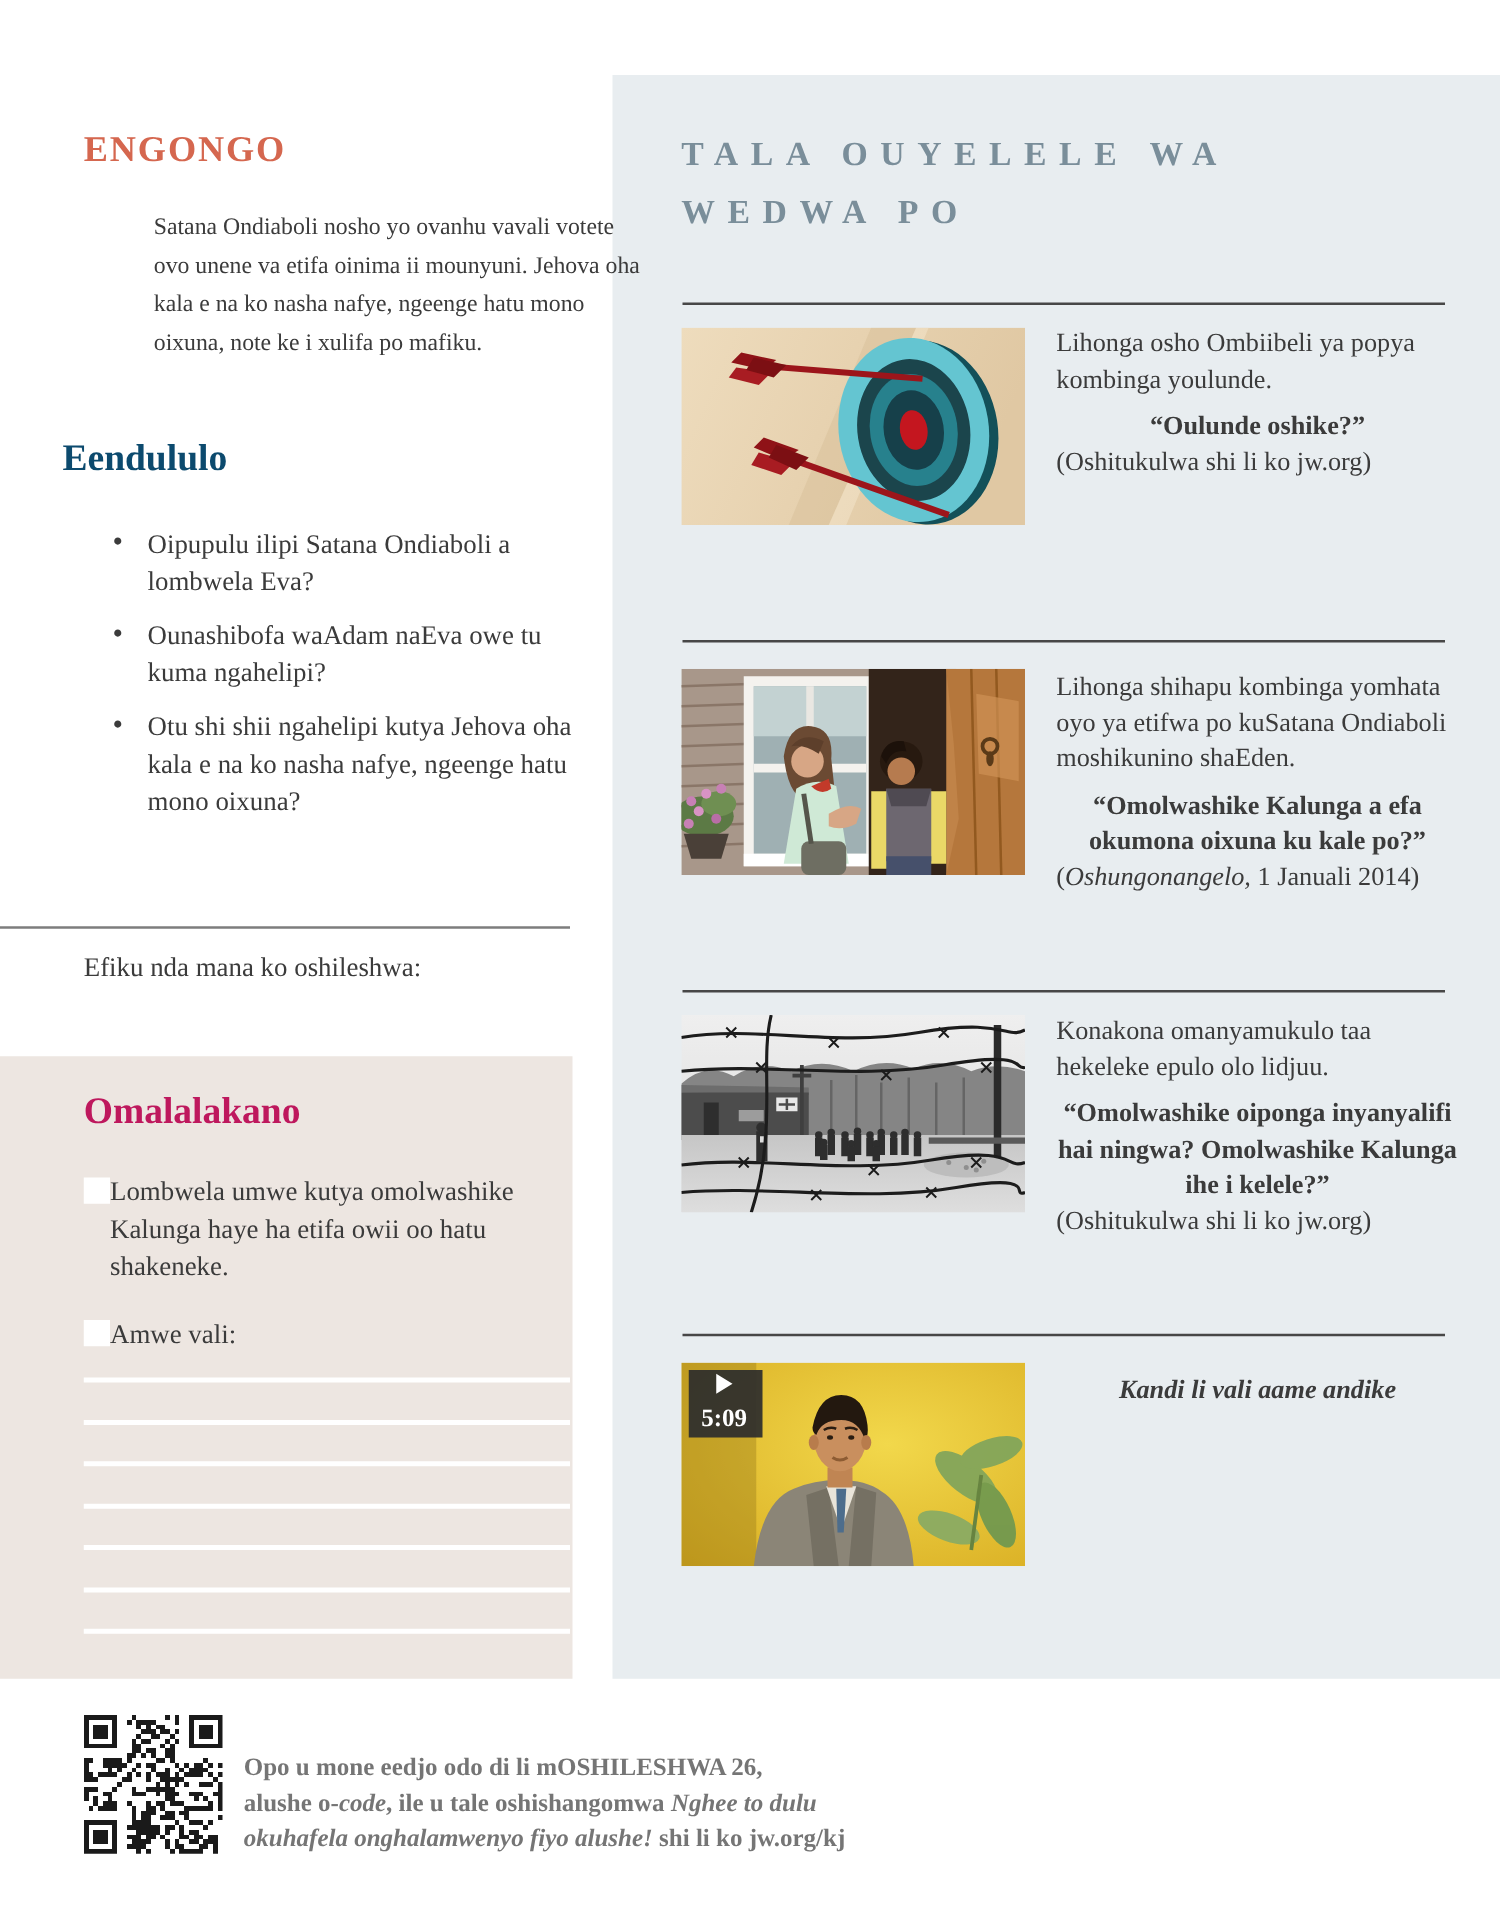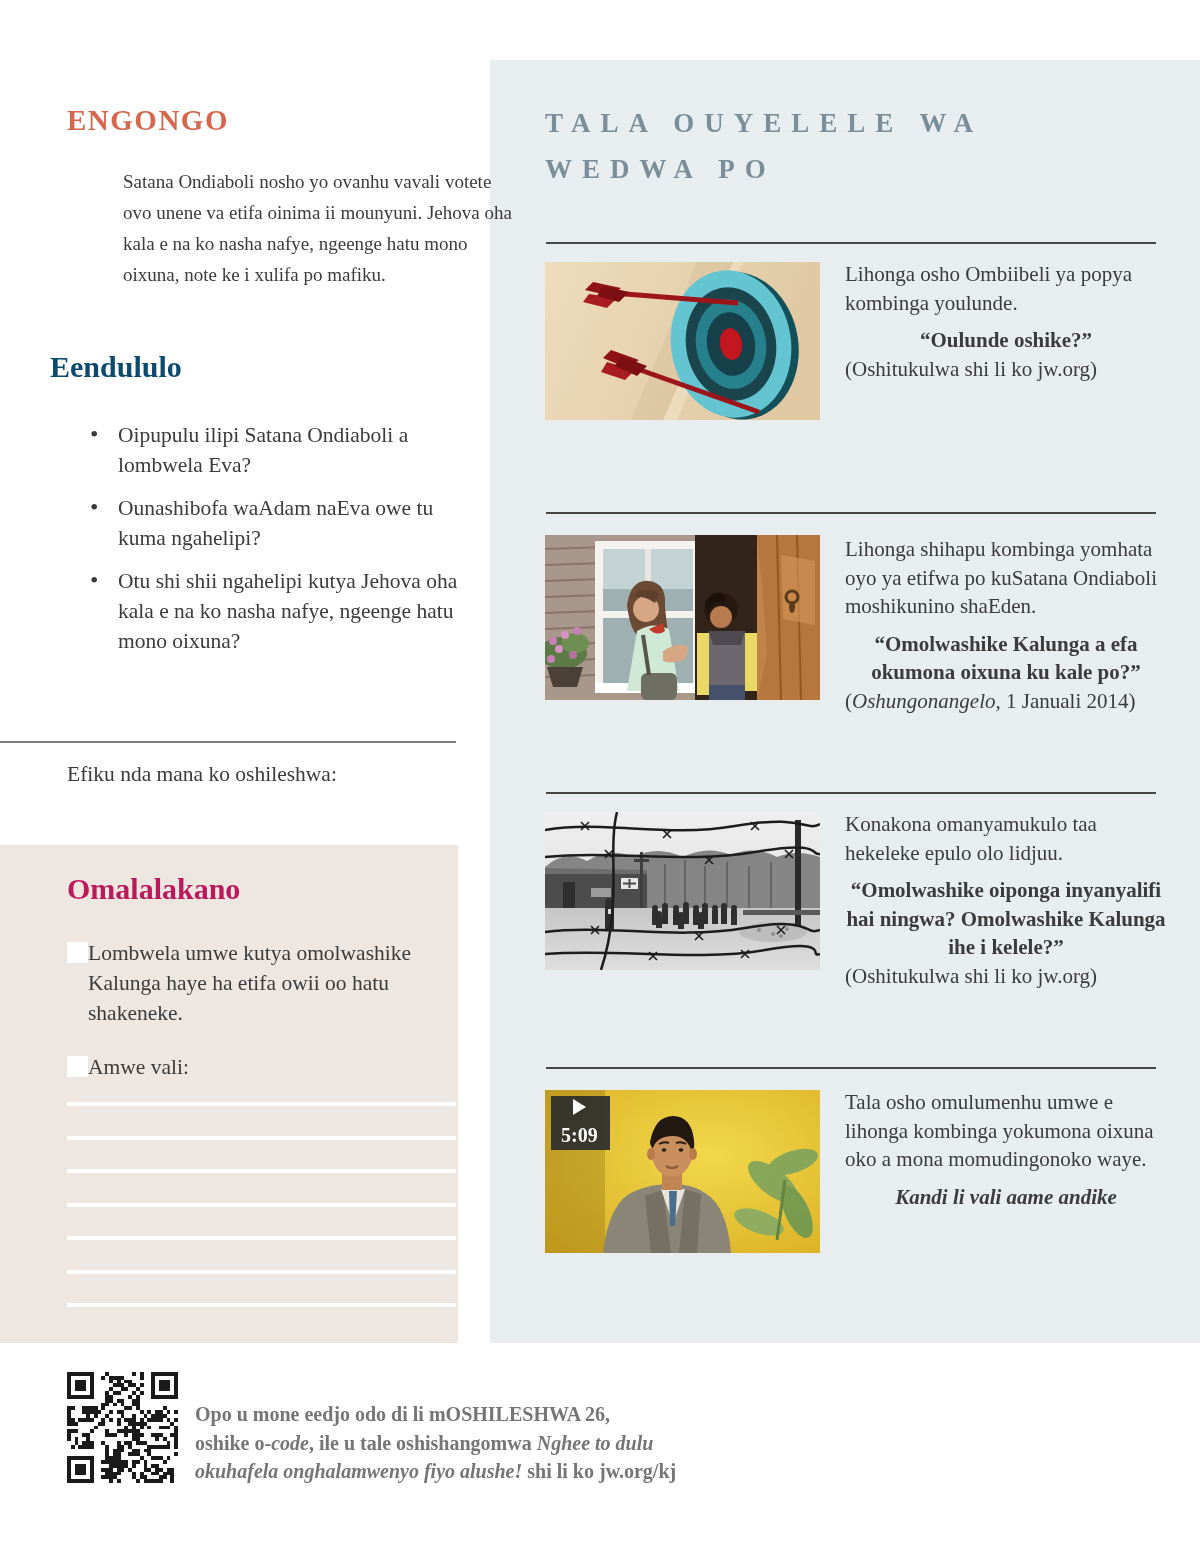--- a/index.html
+++ b/index.html
@@ -380,21 +380,21 @@
           <rect x="22" y="28" width="1" height="1"></rect>
           <rect x="23" y="28" width="1" height="1"></rect>
           <rect x="24" y="28" width="1" height="1"></rect>
           <rect x="27" y="28" width="1" height="1"></rect>
         </g>
     </svg>
   </div>
 
   <div class="abs footer-text">
     <span>Opo u mone eedjo odo di li mOSHILESHWA 26,</span><br>
-    <span>oshike o-</span><span class="it">code</span><span>, ile u tale oshishangomwa </span><span class="it">Nghee to dulu</span><br>
+    <span>alushe o-</span><span class="it">code</span><span>, ile u tale oshishangomwa </span><span class="it">Nghee to dulu</span><br>
     <span class="it">okuhafela onghalamwenyo fiyo alushe!</span><span> shi li ko jw.org/kj</span>
   </div>
 
   <div class="abs panel-heading">TALA OUYELELE WA WEDWA PO</div>
 
   <div class="abs rule-dark" style="top:242px"></div>
   <div class="abs rule-dark" style="top:512px"></div>
   <div class="abs rule-dark" style="top:792px"></div>
   <div class="abs rule-dark" style="top:1067px"></div>
 
@@ -640,17 +640,16 @@
         <path d="M131 53 q5 -2 10 1" stroke="#2a1d12" stroke-width="2" fill="none"></path>
         <path d="M121 76 q6 4 12 0" stroke="#8d5c33" stroke-width="2.5" fill="none"></path>
       </g>
     </svg>
     <div class="video-badge">
       <span class="play-triangle"></span>
       <span>5:09</span>
     </div>
   </div>
   <div class="abs media-text" style="top:1088px">
-    <p class="desc">Tala osho omulumenhu umwe e lihonga kombinga yokumona oixuna oko a mona momudingonoko waye.</p>
     <p class="title note">Kandi li vali aame andike</p>
   </div>
 
 </div>
 
 </body></html>

